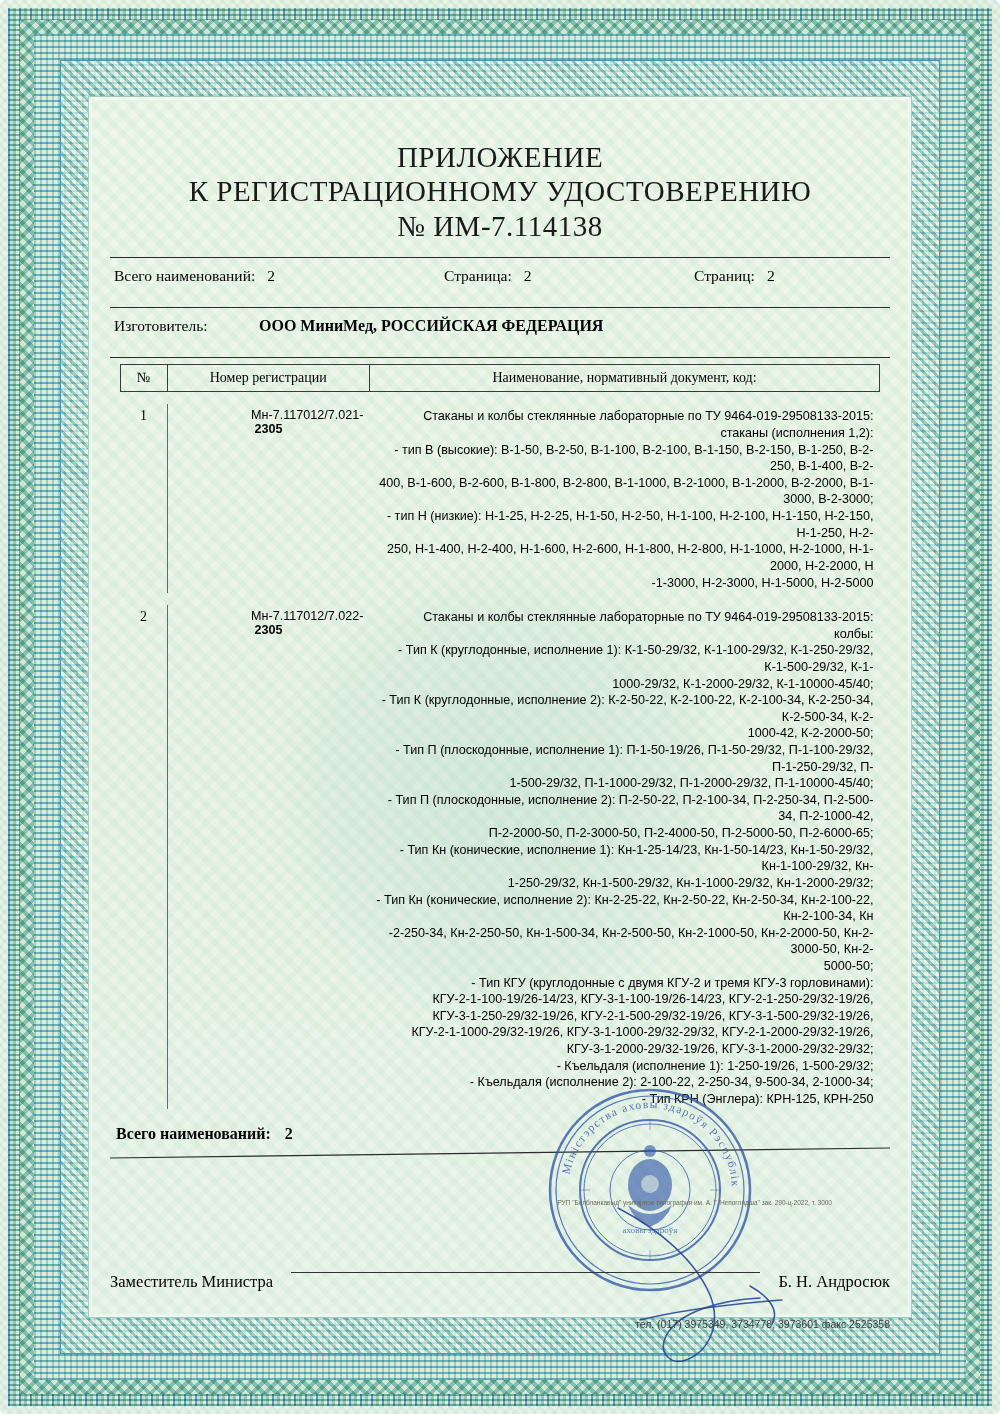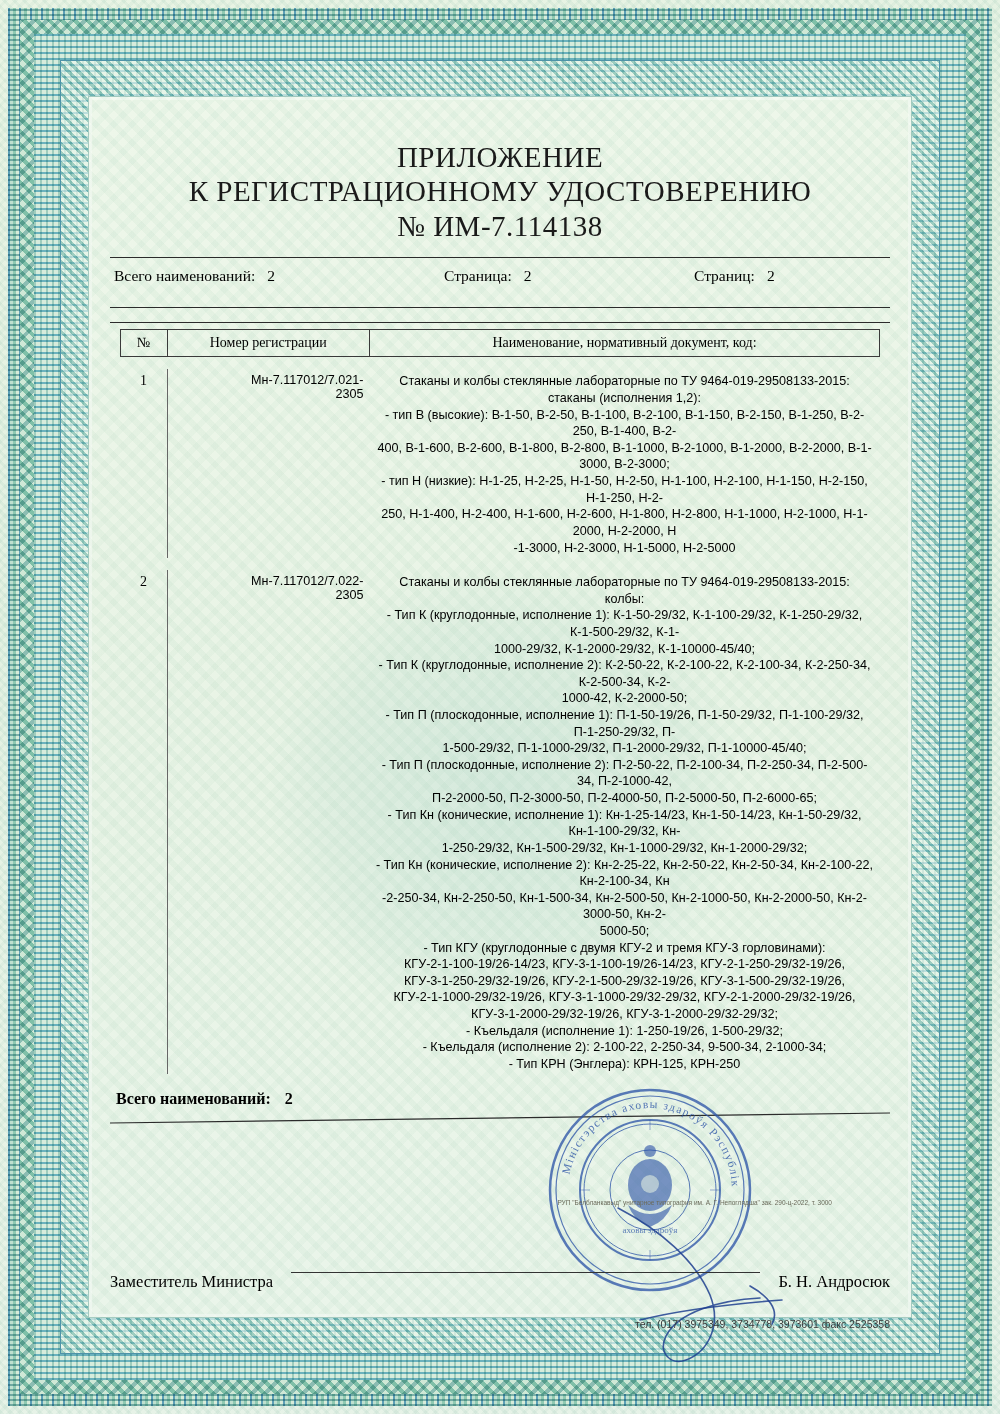--- a/index.html
+++ b/index.html
@@ -12,20 +12,21 @@
   }
   .page {
     position: relative;
     width: 1000px;
     height: 1414px;
     overflow: hidden;
     background:
       repeating-linear-gradient(45deg, rgba(120,180,160,0.10) 0 3px, rgba(255,255,255,0) 3px 7px),
       repeating-linear-gradient(-45deg, rgba(120,180,160,0.08) 0 3px, rgba(255,255,255,0) 3px 7px),
       linear-gradient(160deg, #e9f4e4 0%, #e3f1e2 35%, #e7f3e6 60%, #e6f2e8 100%);
+    border-radius: 6px;
   }
   
   .border-outer {
     position: absolute;
     left: 8px; top: 8px; right: 8px; bottom: 8px;
     background:
       repeating-linear-gradient(90deg, #5b9fb5 0 2px, #bfe0cf 2px 5px, #8fc9b2 5px 8px, #d8ecd9 8px 11px),
       repeating-linear-gradient(0deg, rgba(60,140,150,0.55) 0 2px, rgba(255,255,255,0.25) 2px 5px);
     background-blend-mode: multiply;
   }
@@ -153,25 +154,25 @@
     font-size: 14px;
     border-right: 1px solid #666;
   }
   td.c-reg {
     width: 190px;
     text-align: right;
     padding-right: 6px;
     white-space: nowrap;
   }
   td.c-name {
-    text-align: center;
+    text-align: right;
   }
   .item-spacer td { height: 10px; }
   .lines div { line-height: 1.32; }
-  .reg-line2 { text-align: right; }
+  .reg-line2 { text-align: center; font-weight: bold; }
 
   
   .totals {
     margin: 16px 0 4px 6px;
     font-size: 16px;
     font-weight: bold;
   }
   .totals .tval { margin-left: 10px; }
   .slash-rule {
     position: relative;
@@ -269,20 +270,24 @@
         <span class="meta-value">2</span>
       </div>
       <div class="meta-cell m3">
         <span class="meta-label">Страниц:</span>
         <span class="meta-value">2</span>
       </div>
     </div>
 
     <hr class="rule">
 
+    <div class="manu-row">
+      <span class="manu-label">Изготовитель:</span>
+      <span class="manu-value">ООО МиниМед, РОССИЙСКАЯ ФЕДЕРАЦИЯ</span>
+    </div>
 
     <hr class="rule">
 
     <table class="doc">
       <thead>
         <tr>
           <th class="th-num">№</th>
           <th class="th-reg">Номер регистрации</th>
           <th class="th-name">Наименование, нормативный документ, код:</th>
         </tr>

